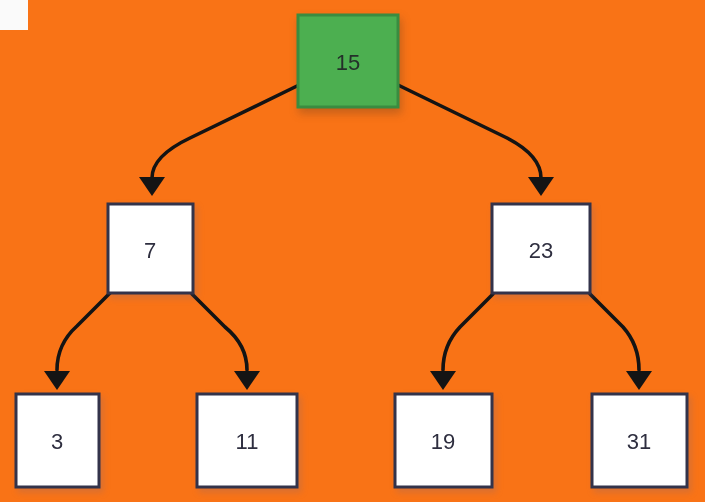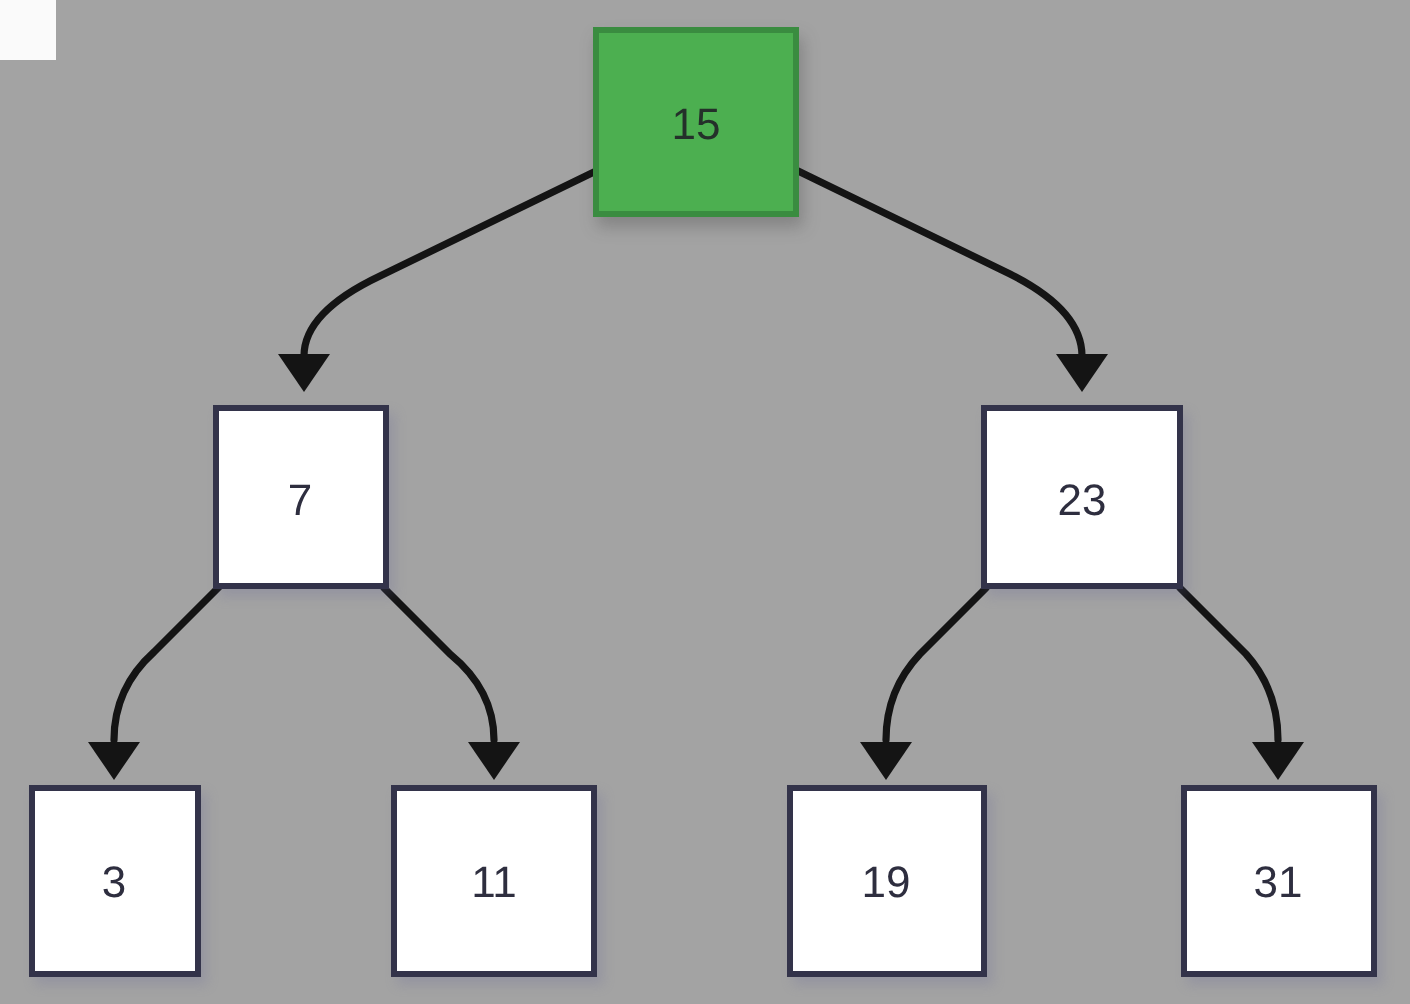--- a/index.html
+++ b/index.html
@@ -5,21 +5,21 @@
   html, body {
     margin: 0;
     padding: 0;
     background: #fdfdfd;
     font-family: "Liberation Sans", "DejaVu Sans", sans-serif;
   }
   .stage {
     position: relative;
     width: 705px;
     height: 502px;
-    background: #a3a3a3;
+    background: #f97316;
     overflow: hidden;
   }
   svg { display: block; }
   .edge-line {
     fill: none;
     stroke-width: 3.6;
     stroke-linecap: round;
     stroke-linejoin: round;
   }
   .node-rect {

